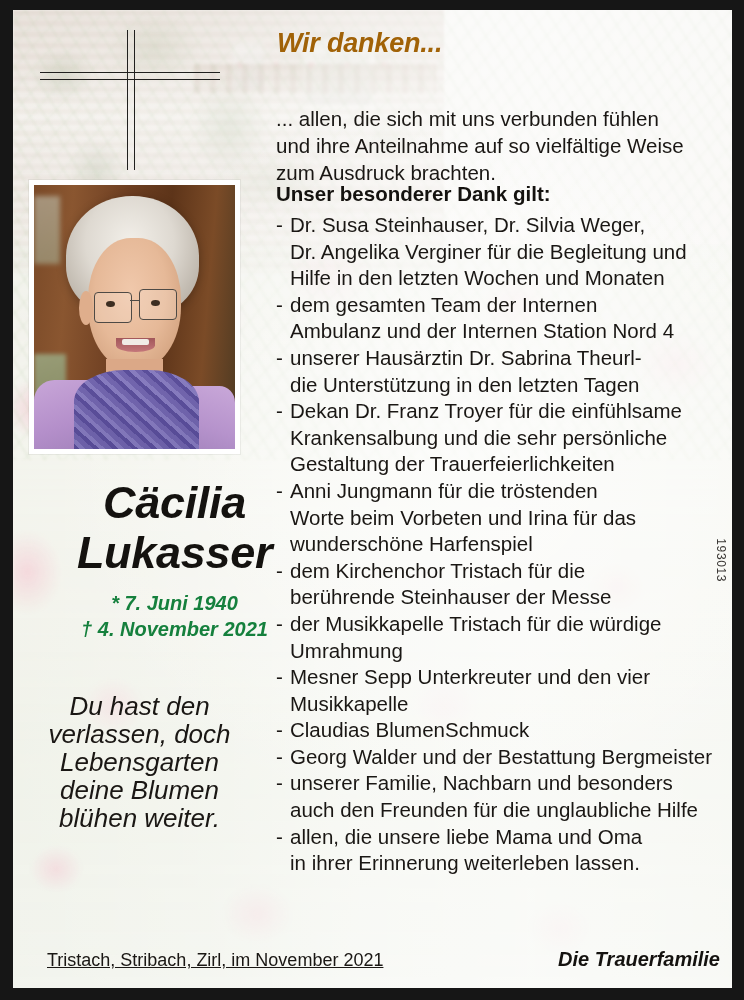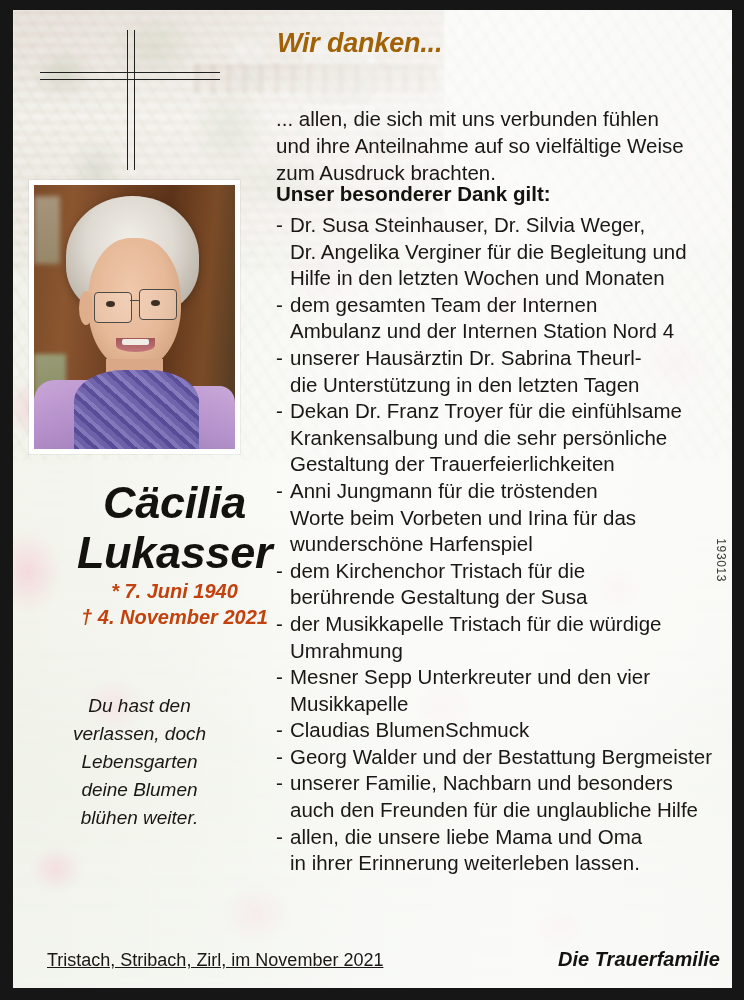--- a/index.html
+++ b/index.html
@@ -241,29 +241,29 @@
   .name-block{
     position:absolute;left:0;top:468px;width:253px;text-align:center;padding-left:35px;
   }
   .name-line{
     font-style:italic;font-weight:bold;
     font-size:45px;line-height:50px;
     color:#14120f;
     letter-spacing:-.3px;
   }
   .dates{
-    margin-top:0;
+    margin-top:12px;
     font-style:italic;font-weight:bold;
     font-size:20px;line-height:26px;
-    color:#c2410c;
+    color:#15803d;
   }
   .verse{
     position:absolute;left:0;top:682px;width:253px;text-align:center;
     font-style:italic;
-    font-size:19px;line-height:28px;
+    font-size:26px;line-height:28px;
     color:#1a1714;
   }
   .place-line{
     position:absolute;left:34px;bottom:17px;
     font-size:18px;color:#1a1714;white-space:nowrap;text-decoration:underline;
   }
 
   
   .right-col{
     position:absolute;left:253px;top:0;right:0;height:100%;
@@ -427,21 +427,21 @@
               <div class="t-text">
                 <div>Anni Jungmann für die tröstenden</div>
                 <div>Worte beim Vorbeten und Irina für das</div>
                 <div>wunderschöne Harfenspiel</div>
               </div>
             </div>
             <div class="t-item">
               <div class="t-dash">-</div>
               <div class="t-text">
                 <div>dem Kirchenchor Tristach für die</div>
-                <div>berührende Gestaltung der Susa</div>
+                <div>berührende Steinhauser der Messe</div>
               </div>
             </div>
             <div class="t-item">
               <div class="t-dash">-</div>
               <div class="t-text">
                 <div>der Musikkapelle Tristach für die würdige</div>
                 <div>Umrahmung</div>
               </div>
             </div>
             <div class="t-item">

